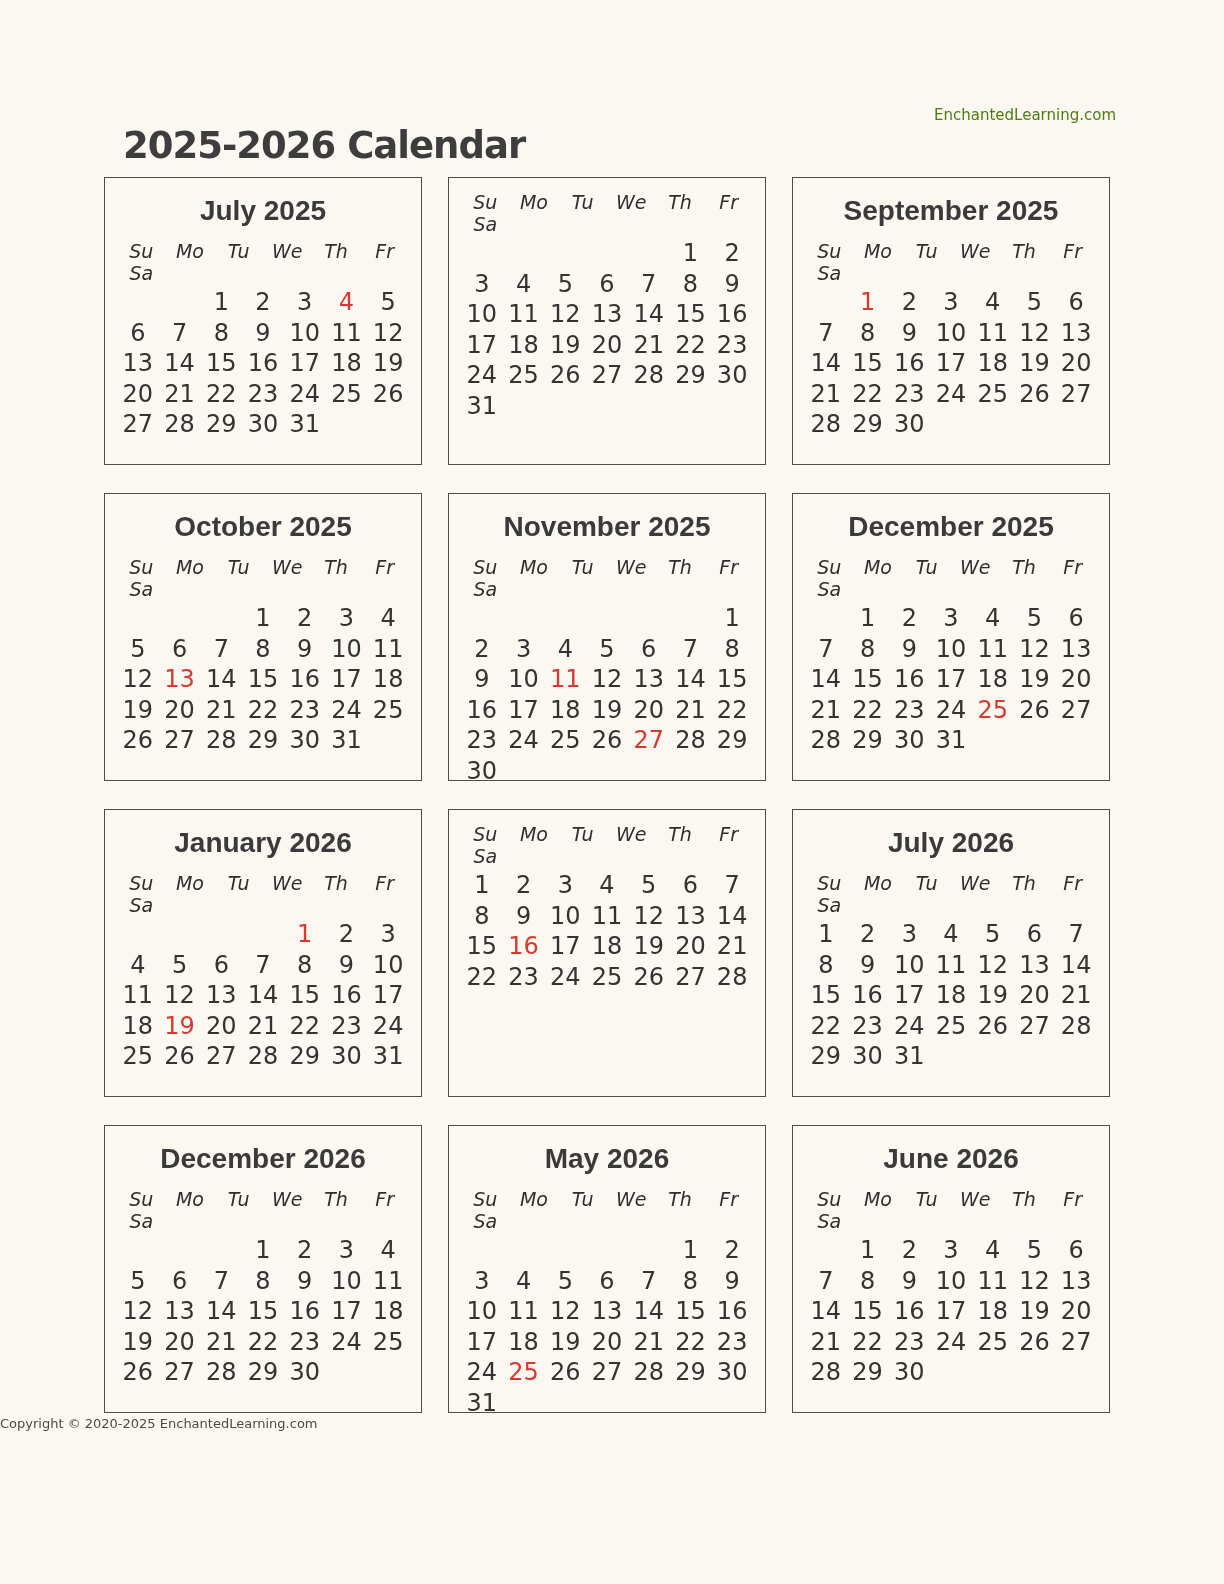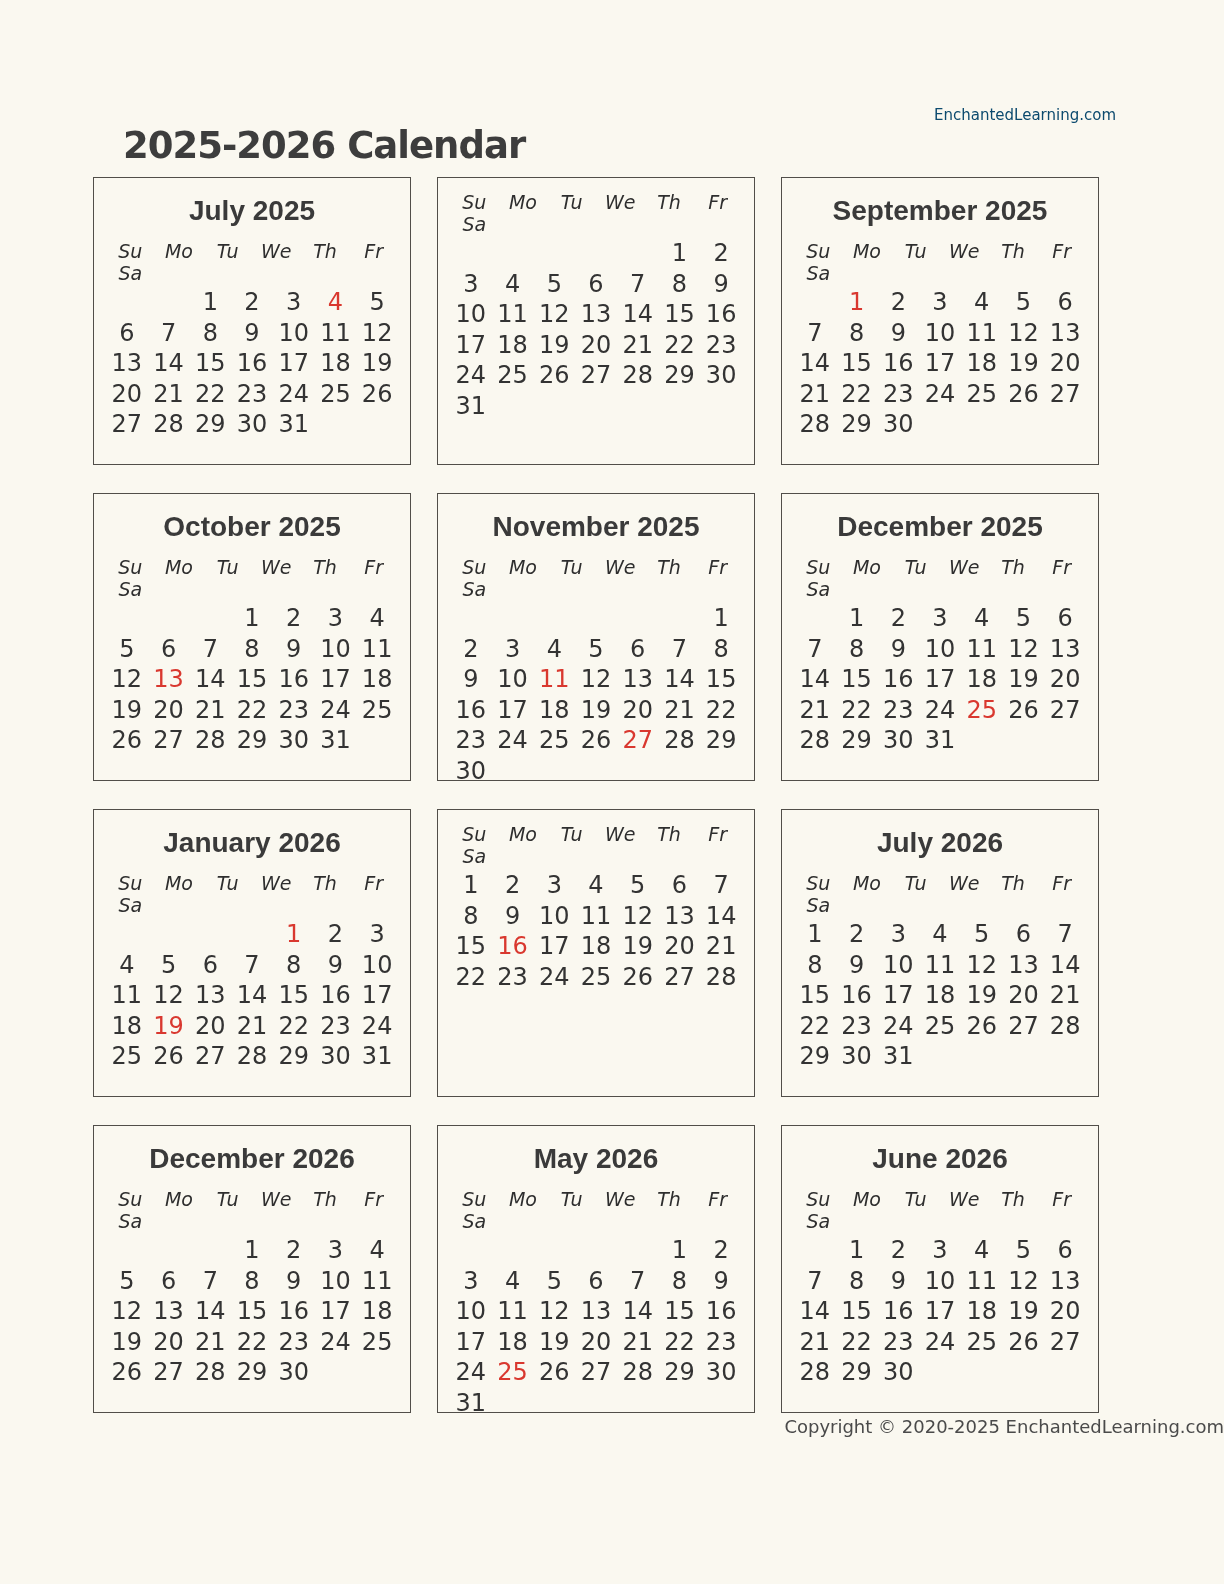--- a/index.html
+++ b/index.html
@@ -8,36 +8,36 @@
     background: #FAF8F0;
     position: relative;
     font-family: "DejaVu Sans", sans-serif;
     color: #333333;
     overflow: hidden;
   }
   .site-link {
     position: absolute;
     top: 106px; right: 108px;
     font-size: 15px;
-    color: #0c4a6e;
+    color: #4d7c0f;
     font-family: "DejaVu Sans", sans-serif;
   }
   .page-title {
     position: absolute;
     left: 107px; top: 108px;
     margin: 16px;
     font-size: 37px;
     font-weight: bold;
     letter-spacing: -1px;
     color: #3d3d3d;
     font-family: "DejaVu Sans", sans-serif;
   }
   .calendar-grid {
     position: absolute;
-    left: 93px; top: 177px;
+    left: 104px; top: 177px;
     width: 1006px;
     display: grid;
     grid-template-columns: repeat(3, 318px);
     column-gap: 26px;
     row-gap: 28px;
   }
   .month {
     box-sizing: border-box;
     width: 318px; height: 288px;
     border: 1px solid #514e49;
@@ -77,22 +77,22 @@
     font-size: 24px;
     color: #333333;
     font-family: "DejaVu Sans", sans-serif;
     line-height: 1;
   }
   .day.holiday { color: #D9382F; }
   .copyright {
     position: absolute;
     top: 1416px; left: 0;
     width: 100%;
-    text-align: right;
-    font-size: 18px;
+    text-align: left;
+    font-size: 13px;
     color: #4a4a4a;
     font-family: "DejaVu Sans", sans-serif;
   }
 </style>
 </head>
 <body>
 
 <div class="site-link">EnchantedLearning.com</div>
 <h1 class="page-title">2025-2026 Calendar</h1>
 

